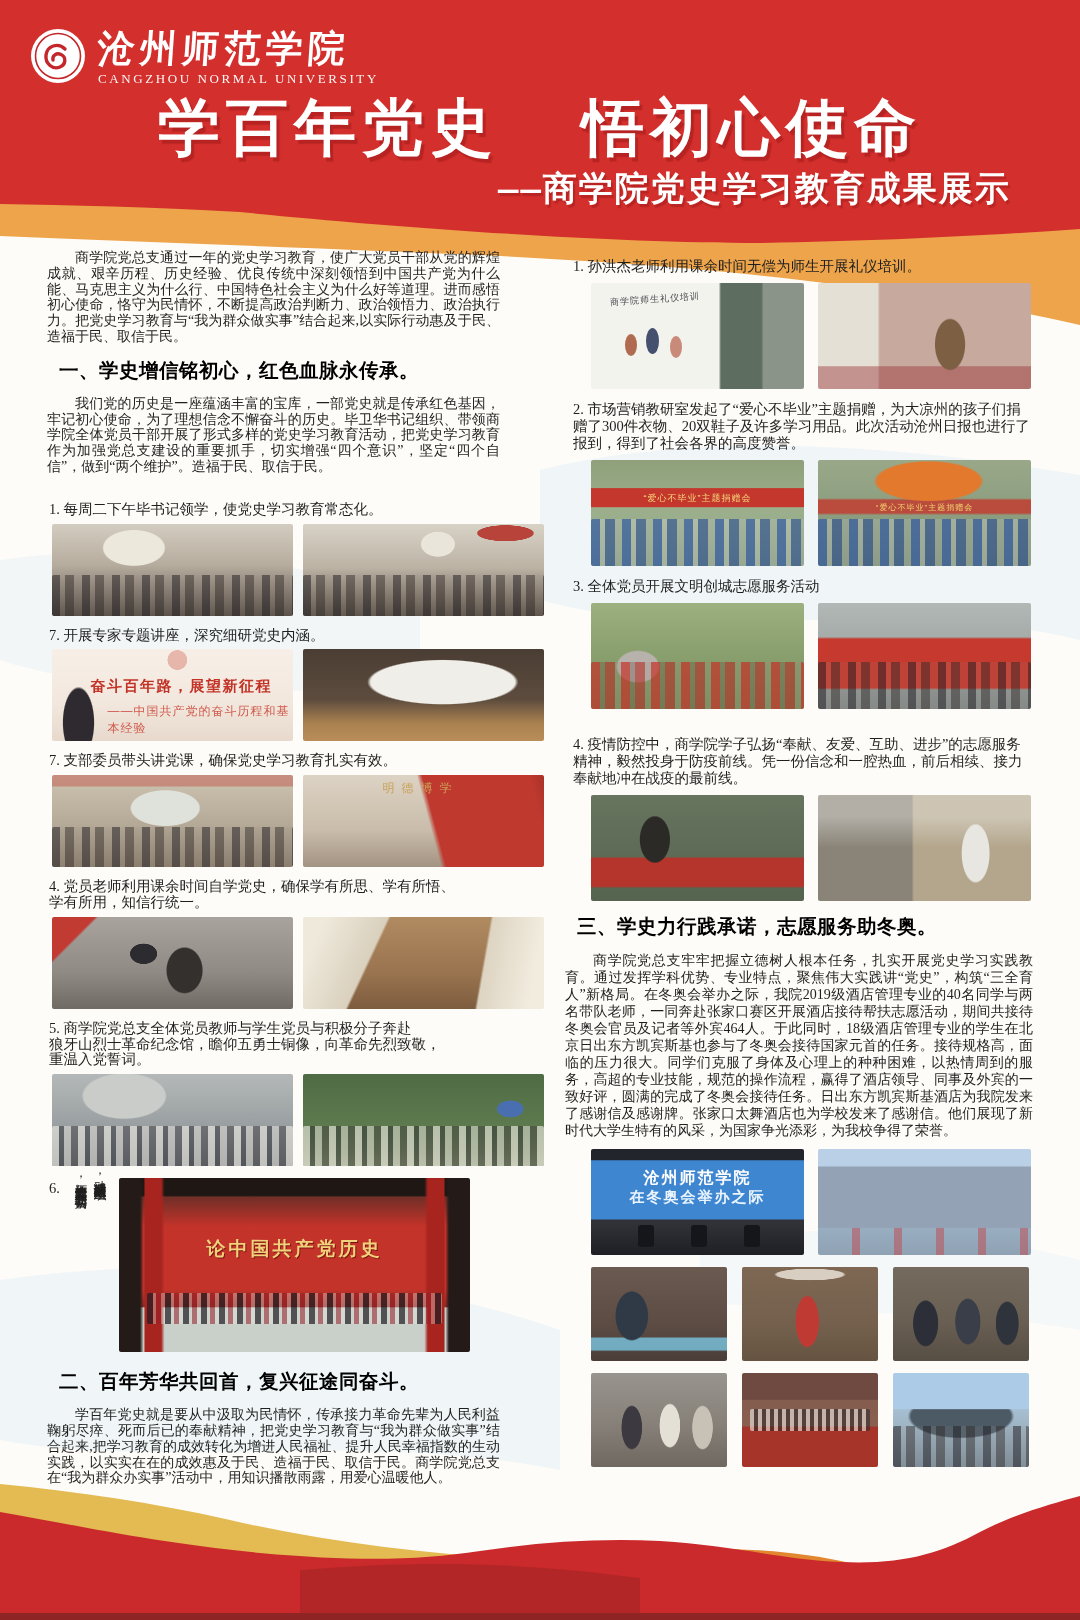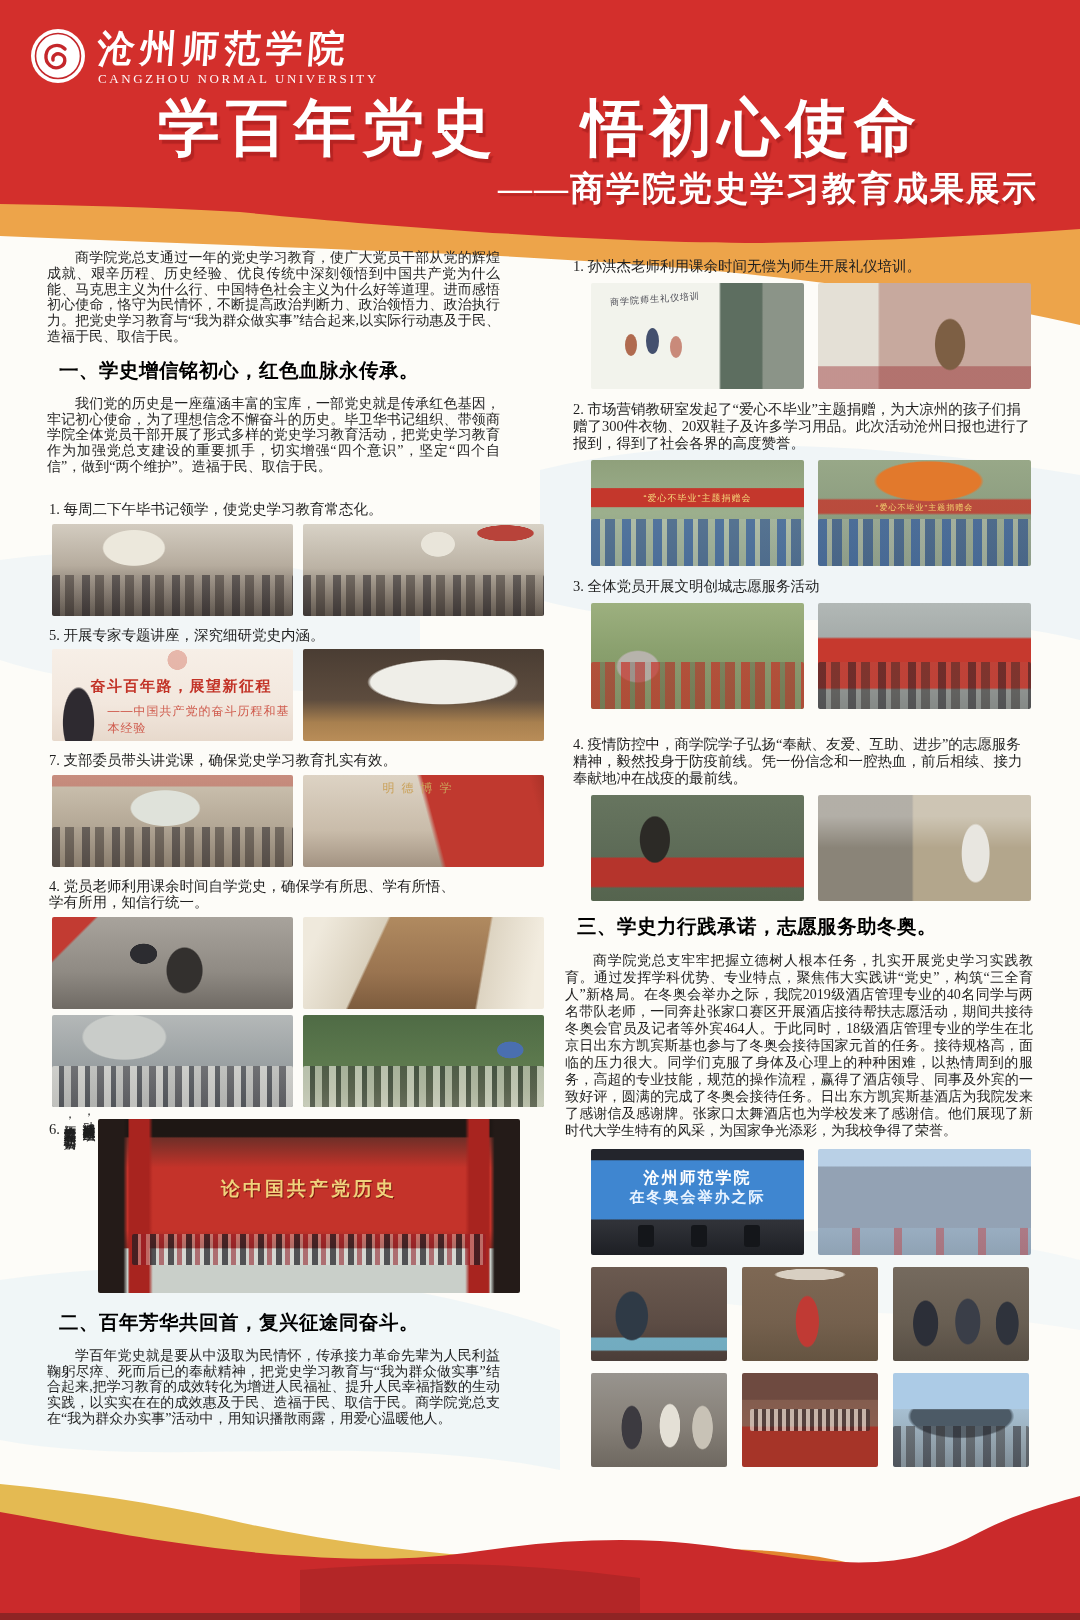--- a/index.html
+++ b/index.html
@@ -13,21 +13,21 @@
   .logo{position:absolute;left:30px;top:28px;z-index:2;display:flex;align-items:flex-start}
   .logo-text{margin-left:12px;color:#fff}
   .logo-zh{font-family:"DejaVu Serif","Liberation Serif",serif;font-size:37px;font-weight:700;
            letter-spacing:5px;line-height:40px;transform:skewX(-4deg)}
   .logo-en{font-family:"Liberation Serif",serif;font-size:13px;letter-spacing:2.6px;margin-top:3px;opacity:.96}
   .titlebar{position:absolute;left:0;top:86px;width:1080px;text-align:right;z-index:2;
             font-family:"Liberation Sans","DejaVu Sans",sans-serif;font-weight:800;color:#fff}
   .title-row{display:flex;justify-content:center;gap:84px;font-size:62px;letter-spacing:6px;
              text-shadow:3px 4px 1px rgba(146,22,22,.45)}
   .subtitle{position:absolute;left:498px;top:166px;z-index:2;color:#fff;font-weight:800;
-            font-family:Liberation Serif, serif;font-size:34px;letter-spacing:2px;
+            font-family:Liberation Mono, monospace;font-size:34px;letter-spacing:2px;
             text-shadow:2px 3px 1px rgba(146,22,22,.4)}
 
   
   .ftr{position:absolute;left:0;top:1420px;width:1080px;height:200px;z-index:3}
 
   
   .col{position:absolute;z-index:2}
   .col-l{left:47px;top:250px;width:453px}
   .col-r{left:565px;top:258px;width:468px}
   p.body{font-size:14px;line-height:15.8px;text-align:justify;text-indent:2em;margin:0}
@@ -65,21 +65,21 @@
            letter-spacing:3px;text-shadow:1px 1px 0 #7e1410}
   .t-donA{top:30%;left:0;right:0;text-align:center;font-size:9px;color:#f5d77a;letter-spacing:1px}
   .t-donB{top:40%;left:0;right:0;text-align:center;font-size:8px;color:#f2d06e;letter-spacing:1px}
   .t-w1a{top:18%;left:0;right:0;text-align:center;font-size:16px;font-weight:800;color:#fff;letter-spacing:2px}
   .t-w1b{top:37%;left:0;right:0;text-align:center;font-size:15px;font-weight:800;color:#eaf4ff;letter-spacing:2px}
 
   
   .v-item{display:flex;margin-left:2px}
   .v-num{font-size:14.5px;width:22px;padding-top:2px}
   .vcol{writing-mode:vertical-rl;font-size:12.5px;line-height:19px;height:178px;letter-spacing:-.5px}
-  .p-l6{width:422px;height:174px;margin-left:0}
+  .p-l6{width:351px;height:174px;margin-left:10px}
 
   
   .p-l1a{background:radial-gradient(ellipse 52px 30px at 34% 26%,#ece8dc 0 58%,rgba(0,0,0,0) 61%),linear-gradient(180deg,#d3ccc0 0%,#b6ac9e 45%,#7c7268 78%,#544c44 100%)}
   .p-l1b{background:radial-gradient(ellipse 46px 13px at 84% 10%,#b8433a 0 60%,rgba(0,0,0,0) 63%),radial-gradient(ellipse 30px 22px at 56% 22%,#e9e5da 0 55%,rgba(0,0,0,0) 58%),linear-gradient(180deg,#d8d2c6 0%,#bbb2a4 48%,#7e7468 80%,#584f46 100%)}
   .p-l2a{background:radial-gradient(ellipse 26px 58px at 11% 80%,#2e2a30 0 58%,rgba(0,0,0,0) 62%),radial-gradient(circle 16px at 52% 12%,rgba(200,80,60,.35) 0 60%,rgba(0,0,0,0) 63%),linear-gradient(180deg,#f7efe7 0%,#f2e7dd 60%,#e7d9cc 100%)}
   .p-l2b{background:radial-gradient(ellipse 120px 36px at 58% 36%,#efeee8 0 60%,rgba(0,0,0,0) 63%),linear-gradient(180deg,#4a3d33 0%,#5d4c3e 55%,#a8804f 80%,#b98d58 100%)}
   .p-l3a{background:linear-gradient(180deg,rgba(190,60,50,.4) 0 12%,rgba(0,0,0,0) 13%),radial-gradient(ellipse 58px 30px at 47% 36%,#dfe2da 0 58%,rgba(0,0,0,0) 61%),linear-gradient(180deg,#cec4b2 0%,#b4a896 55%,#8a7d6c 100%)}
   .p-l3b{background:linear-gradient(75deg,rgba(0,0,0,0) 52%,#c0392f 54% 94%,#a93228 100%),linear-gradient(180deg,#ddd3c4 0%,#c9bcaa 60%,#a39382 100%)}
   .p-l4a{background:linear-gradient(135deg,#c23b32 0 13%,rgba(0,0,0,0) 14%),radial-gradient(ellipse 30px 38px at 55% 58%,#33302e 0 58%,rgba(0,0,0,0) 62%),radial-gradient(ellipse 24px 18px at 38% 40%,#2c2c30 0 55%,rgba(0,0,0,0) 58%),linear-gradient(180deg,#a8a39c 0%,#8f8a83 60%,#6f6a64 100%)}
   .p-l4b{background:linear-gradient(115deg,#efe9dc 8%,#d9d0bd 30%,rgba(0,0,0,0) 31%),linear-gradient(280deg,#f2ecdf 6%,#ddd4c2 26%,rgba(0,0,0,0) 27%),radial-gradient(ellipse 20px 28px at 88% 32%,#7e2c22 0 60%,rgba(0,0,0,0) 64%),linear-gradient(180deg,#b08a60 0%,#9a7450 60%,#7d5c3e 100%)}
@@ -156,21 +156,21 @@
 
     <h3 class="sec mt14">一、学史增信铭初心，红色血脉永传承。</h3>
     <p class="body">我们党的历史是一座蕴涵丰富的宝库，一部党史就是传承红色基因，牢记初心使命，为了理想信念不懈奋斗的历史。毕卫华书记组织、带领商学院全体党员干部开展了形式多样的党史学习教育活动，把党史学习教育作为加强党总支建设的重要抓手，切实增强“四个意识”，坚定“四个自信”，做到“两个维护”。造福于民、取信于民。</p>
 
     <p class="cap mt14">1. 每周二下午毕书记领学，使党史学习教育常态化。</p>
     <div class="rowL mt6">
       <div class="ph p-l1a crowd"></div>
       <div class="ph p-l1b crowd"></div>
     </div>
 
-    <p class="cap mt12">5. 开展专家专题讲座，深究细研党史内涵。</p>
+    <p class="cap mt12">7. 开展专家专题讲座，深究细研党史内涵。</p>
     <div class="rowL mt6">
       <div class="ph p-l2a">
         <span class="pht t-banner1">奋斗百年路，展望新征程</span>
         <span class="pht t-banner1b">——中国共产党的奋斗历程和基本经验</span>
       </div>
       <div class="ph p-l2b"></div>
     </div>
 
     <p class="cap mt12">7. 支部委员带头讲党课，确保党史学习教育扎实有效。</p>
     <div class="rowL mt6">
@@ -180,20 +180,23 @@
       </div>
     </div>
 
     <p class="cap mt12">4. 党员老师利用课余时间自学党史，确保学有所思、学有所悟、
 学有所用，知信行统一。</p>
     <div class="rowL mt6">
       <div class="ph p-l4a"></div>
       <div class="ph p-l4b"></div>
     </div>
 
+    <p class="cap mt12">5. 商学院党总支全体党员教师与学生党员与积极分子奔赴
+狼牙山烈士革命纪念馆，瞻仰五勇士铜像，向革命先烈致敬，
+重温入党誓词。</p>
     <div class="rowL mt6">
       <div class="ph p-l5a crowd-white"></div>
       <div class="ph p-l5b crowd-white"></div>
     </div>
 
     <div class="v-item mt12">
       <div class="v-num">6.</div>
       <div class="vcol">重温党的光辉历史，共话初心使命。</div>
       <div class="vcol">组织师生开展红色经典诵读活动，</div>
       <div class="ph p-l6 crowd-stage">

